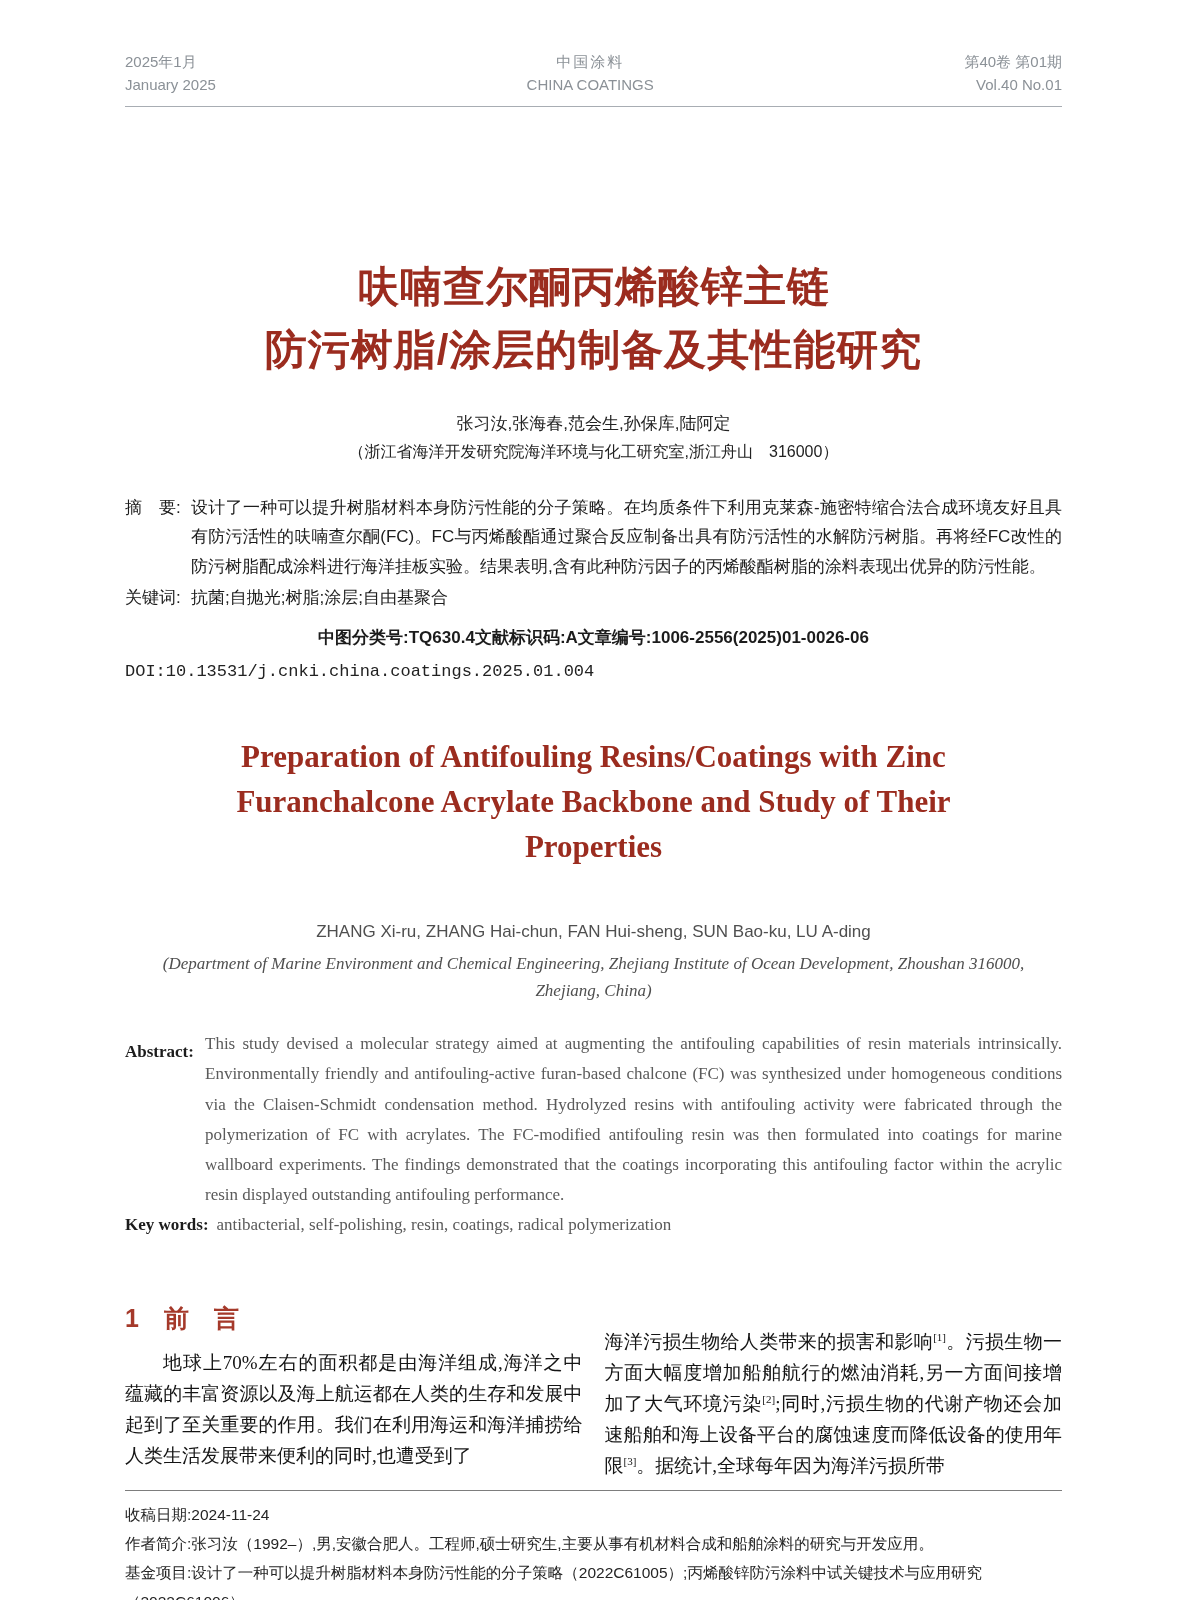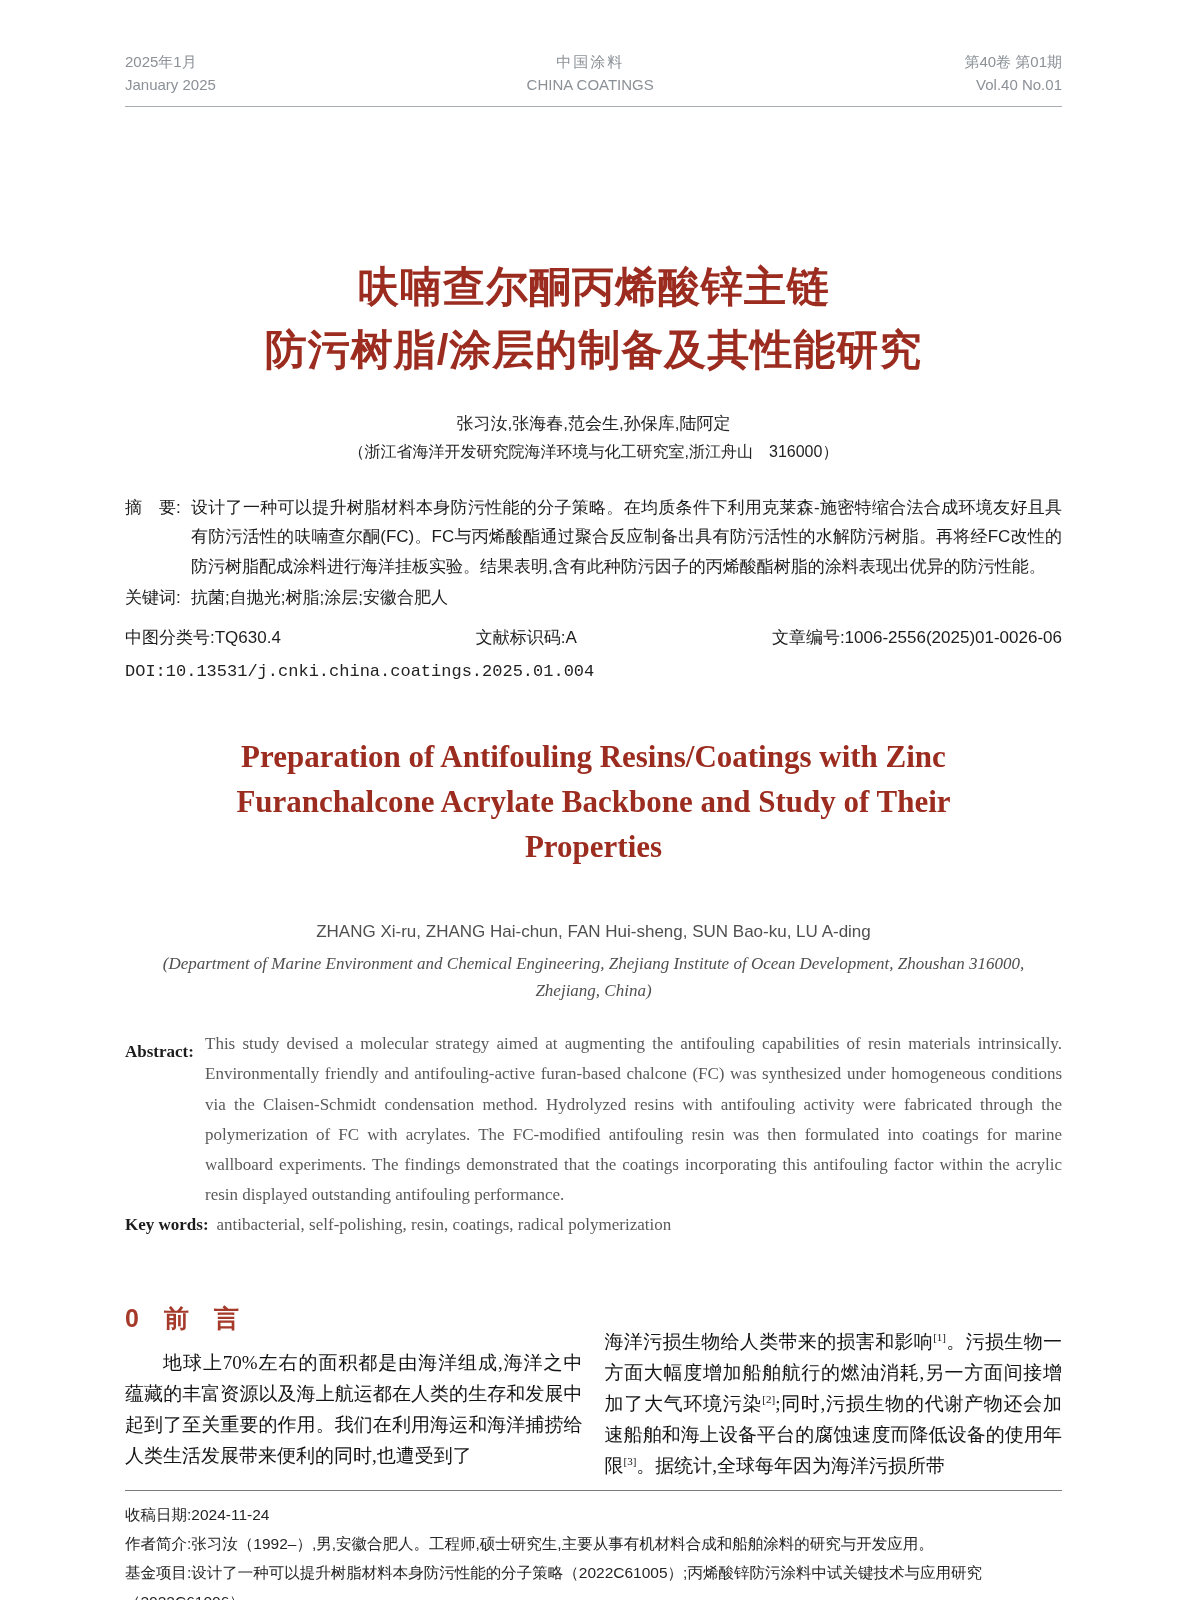--- a/index.html
+++ b/index.html
@@ -45,22 +45,22 @@
     position:relative; margin-top:30px;
     padding-left:66px;
     font-size:17px; line-height:1.72;
     text-align:justify; color:#1c1c1c;
   }
   .abstract-cn .hang-label { position:absolute; left:0; top:0; }
   .keywords-cn { position:relative; margin-top:5px; padding-left:66px; font-size:17px; }
   .keywords-cn .hang-label { position:absolute; left:0; top:0; }
 
   .meta-row {
-    margin-top:17px; display:flex; justify-content:space-between;
-    font-size:17px; color:#1c1c1c;
+    margin-top:17px; display:flex; justify-content:center;
+    font-size:17px; color:#1c1c1c;font-weight:bold;
   }
   .doi-line {
     margin-top:13px; font-family:Liberation Mono, monospace;
     font-size:17px; color:#222;
   }
 
   
   .title-en {
     margin-top:54px; text-align:center;
     font-family:"Liberation Serif", serif; font-weight:bold;
@@ -150,21 +150,21 @@
     <div class="authors-cn">张习汝,张海春,范会生,孙保库,陆阿定</div>
     <div class="affiliation-cn">（浙江省海洋开发研究院海洋环境与化工研究室,浙江舟山　316000）</div>
 
     <div class="abstract-cn">
       <span class="hang-label">摘　要:</span>
       <span>设计了一种可以提升树脂材料本身防污性能的分子策略。在均质条件下利用克莱森-施密特缩合法合成环境友好且具有防污活性的呋喃查尔酮(FC)。FC与丙烯酸酯通过聚合反应制备出具有防污活性的水解防污树脂。再将经FC改性的防污树脂配成涂料进行海洋挂板实验。结果表明,含有此种防污因子的丙烯酸酯树脂的涂料表现出优异的防污性能。</span>
     </div>
 
     <div class="keywords-cn">
       <span class="hang-label">关键词:</span>
-      <span>抗菌;自抛光;树脂;涂层;安徽合肥人</span>
+      <span>抗菌;自抛光;树脂;涂层;自由基聚合</span>
     </div>
 
     <div class="meta-row">
       <span>中图分类号:TQ630.4</span>
       <span>文献标识码:A</span>
       <span>文章编号:1006-2556(2025)01-0026-06</span>
     </div>
     <div class="doi-line">DOI:10.13531/j.cnki.china.coatings.2025.01.004</div>
 
     <h2 class="title-en">
@@ -183,21 +183,21 @@
       <span class="hang-label">Abstract:</span>
       <span>This study devised a molecular strategy aimed at augmenting the antifouling capabilities of resin materials intrinsically. Environmentally friendly and antifouling-active furan-based chalcone (FC) was synthesized under homogeneous conditions via the Claisen-Schmidt condensation method. Hydrolyzed resins with antifouling activity were fabricated through the polymerization of FC with acrylates. The FC-modified antifouling resin was then formulated into coatings for marine wallboard experiments. The findings demonstrated that the coatings incorporating this antifouling factor within the acrylic resin displayed outstanding antifouling performance.</span>
     </div>
 
     <div class="keywords-en">
       <span class="kw-label">Key words:</span><span>antibacterial, self-polishing, resin, coatings, radical polymerization</span>
     </div>
 
     <div class="body-columns">
       <div class="col col-left">
-        <div class="section-heading">0　前　言</div>
+        <div class="section-heading">1　前　言</div>
         <p class="intro-par indent">地球上70%左右的面积都是由海洋组成,海洋之中蕴藏的丰富资源以及海上航运都在人类的生存和发展中起到了至关重要的作用。我们在利用海运和海洋捕捞给人类生活发展带来便利的同时,也遭受到了</p>
       </div>
       <div class="col col-right">
         <p class="intro-par">海洋污损生物给人类带来的损害和影响<sup class="ref">[1]</sup>。污损生物一方面大幅度增加船舶航行的燃油消耗,另一方面间接增加了大气环境污染<sup class="ref">[2]</sup>;同时,污损生物的代谢产物还会加速船舶和海上设备平台的腐蚀速度而降低设备的使用年限<sup class="ref">[3]</sup>。据统计,全球每年因为海洋污损所带</p>
       </div>
     </div>
 
     <div class="footnote">
       <div>收稿日期:2024-11-24</div>
       <div>作者简介:张习汝（1992–）,男,安徽合肥人。工程师,硕士研究生,主要从事有机材料合成和船舶涂料的研究与开发应用。</div>

